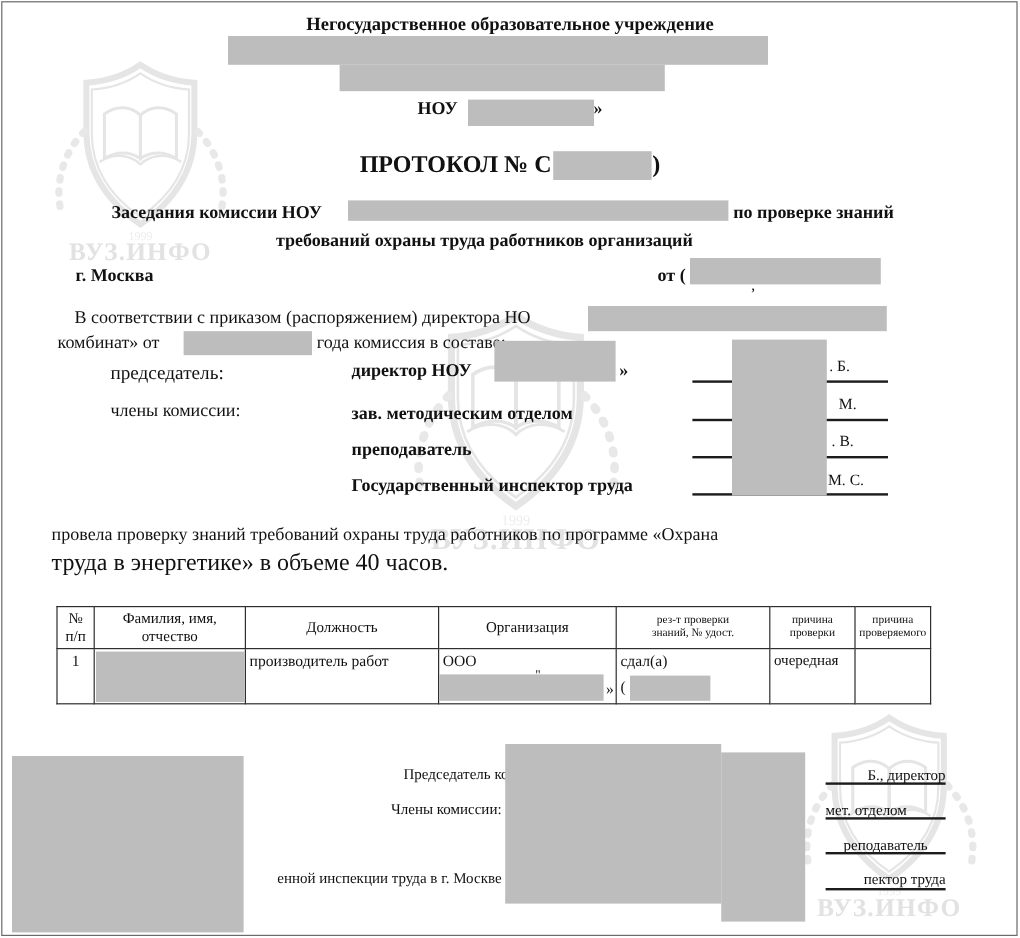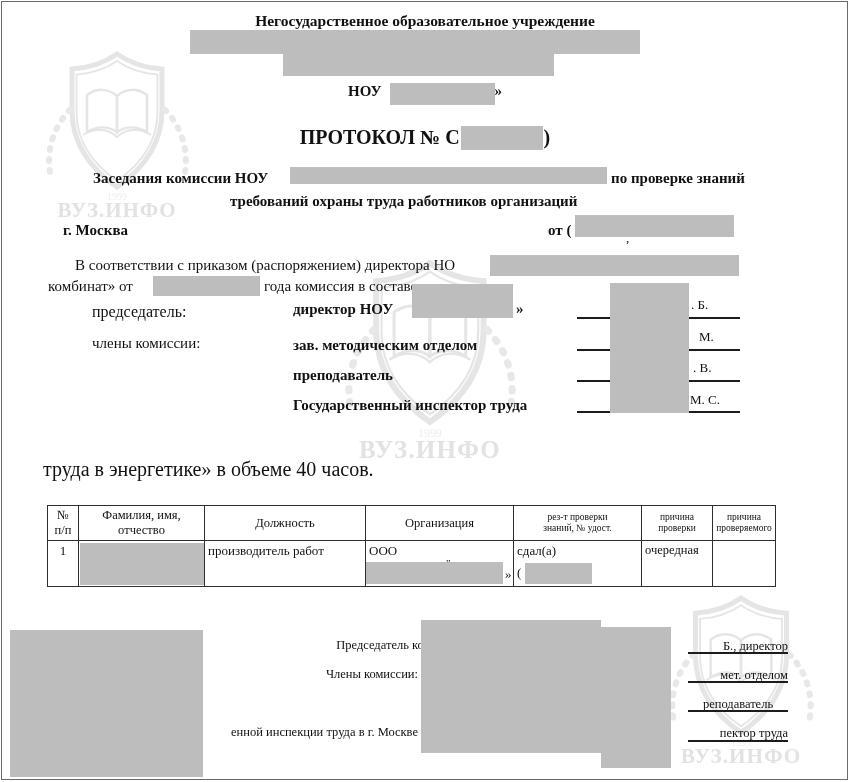--- a/index.html
+++ b/index.html
@@ -84,21 +84,21 @@
   <div class="abs txt b" style="left:93px;top:170px;font-size:15px;">Заседания комиссии НОУ</div>
   <div class="redact" style="left:290px;top:167px;width:317px;height:17px;"></div>
   <div class="abs txt b" style="left:611px;top:170px;font-size:15px;">по проверке знаний</div>
   <div class="abs txt b" style="left:230px;top:193px;font-size:15px;">требований охраны труда работников организаций</div>
 
   <div class="abs txt b" style="left:63px;top:222px;font-size:15px;">г. Москва</div>
   <div class="abs txt b" style="left:548px;top:222px;font-size:15px;">от (</div>
   <div class="abs txt" style="left:626px;top:231px;font-size:13px;">,</div>
   <div class="redact" style="left:575px;top:215px;width:159px;height:22px;"></div>
 
-  <div class="abs txt" style="left:75px;top:257px;font-size:15px;">В соответствии с приказом (распоряжением) директора НО</div>
+  <div class="abs txt" style="left:62px;top:257px;font-size:15px;">В соответствии с приказом (распоряжением) директора НО</div>
   <div class="redact" style="left:490px;top:255px;width:249px;height:21px;"></div>
   <div class="abs txt" style="left:48px;top:278px;font-size:15px;">комбинат» от</div>
   <div class="redact" style="left:153px;top:276px;width:107px;height:20px;"></div>
   <div class="abs txt" style="left:264px;top:278px;font-size:15px;">года комиссия в составе:</div>
 
   <div class="abs txt" style="left:92px;top:303px;font-size:16px;">председатель:</div>
   <div class="abs txt b" style="left:293px;top:301px;font-size:15px;">директор НОУ</div>
   <div class="redact" style="left:412px;top:284px;width:101px;height:34px;"></div>
   <div class="abs txt b" style="left:516px;top:301px;font-size:15px;">»</div>
 
@@ -110,20 +110,21 @@
   <div class="redact" style="left:610px;top:283px;width:79px;height:130px;"></div>
   <div class="abs txt frag" style="left:691px;top:298px;">. Б.</div>
   <div class="abs txt frag" style="left:699px;top:330px;">М.</div>
   <div class="abs txt frag" style="left:693px;top:361px;">. В.</div>
   <div class="abs txt frag" style="left:690px;top:393px;">М. С.</div>
   <div class="uline" style="left:577px;top:317px;width:163px;"></div>
   <div class="uline" style="left:577px;top:349px;width:163px;"></div>
   <div class="uline" style="left:577px;top:380px;width:163px;"></div>
   <div class="uline" style="left:577px;top:411px;width:163px;"></div>
 
+  <div class="abs txt" style="left:43px;top:438px;font-size:15px;">провела проверку знаний требований охраны труда работников по программе «Охрана</div>
   <div class="abs txt" style="left:43px;top:458px;font-size:20px;">труда в энергетике» в объеме 40 часов.</div>
 
   <table class="doc-table">
     <colgroup>
       <col style="width:31px">
         <col style="width:126px">
         <col style="width:161px">
       <col style="width:148px">
         <col style="width:128px">
         <col style="width:71px">
@@ -170,19 +171,19 @@
   <div class="redact" style="left:10px;top:630px;width:193px;height:147px;"></div>
   <div class="redact" style="left:421px;top:620px;width:180px;height:133px;"></div>
   <div class="redact" style="left:601px;top:627px;width:70px;height:141px;"></div>
 
   <div class="abs txt sigline-label" style="left:0;width:418px;top:638px;text-align:right;padding-left:48px;">Председатель комиссии:</div>
   <div class="abs txt sigline-label" style="left:0;width:418px;top:667px;text-align:right;">Члены комиссии:</div>
   <div class="abs txt sigline-label" style="left:0;width:418px;top:725px;text-align:right;">енной инспекции труда в г. Москве</div>
 
   <div class="abs txt sig-frag" style="left:688px;width:100px;top:639px;text-align:right;">Б., директор</div>
   <div class="uline" style="left:688px;top:652px;width:100px;"></div>
-  <div class="abs txt sig-frag" style="left:688px;width:100px;top:668px;text-align:right;">мет. отделом</div>
+  <div class="abs txt sig-frag" style="left:688px;width:100px;top:668px;text-align:left;">мет. отделом</div>
   <div class="uline" style="left:688px;top:681px;width:100px;"></div>
   <div class="abs txt sig-frag" style="left:688px;width:100px;top:697px;text-align:center;">реподаватель</div>
   <div class="uline" style="left:688px;top:710px;width:100px;"></div>
   <div class="abs txt sig-frag" style="left:688px;width:100px;top:726px;text-align:right;">пектор труда</div>
   <div class="uline" style="left:688px;top:740px;width:100px;"></div>
 </div>
 
 </body></html>

